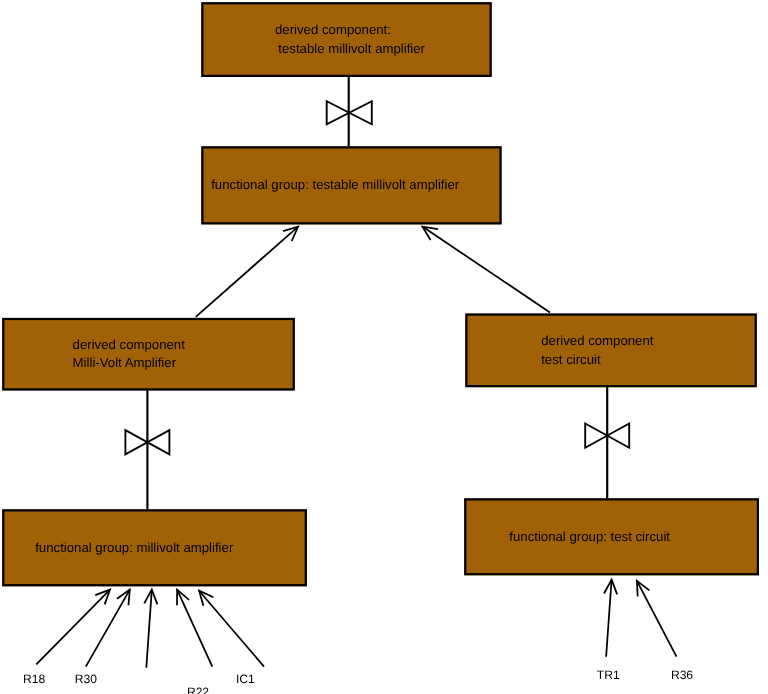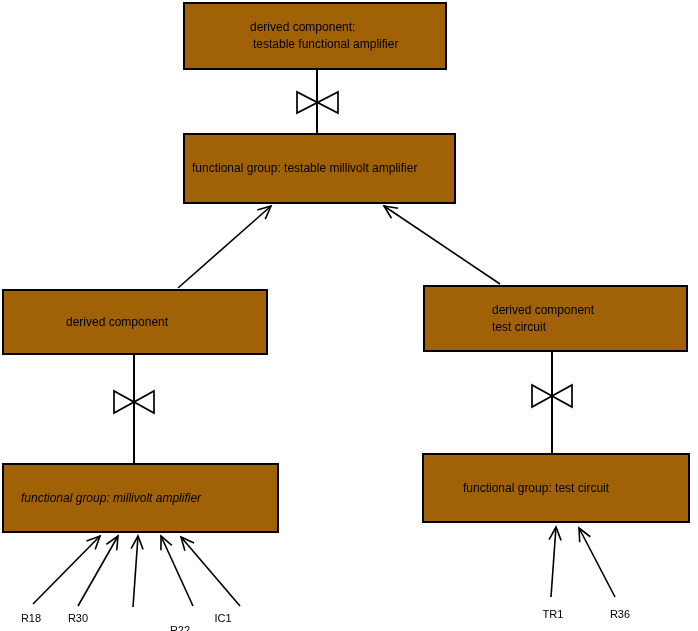--- a/index.html
+++ b/index.html
@@ -72,37 +72,38 @@
     <line x1="133" y1="607" x2="138" y2="536" stroke="#000000" stroke-width="1.6" marker-end="url(#ah)"></line>
     <line x1="193" y1="606" x2="161" y2="536" stroke="#000000" stroke-width="1.6" marker-end="url(#ah)"></line>
     <line x1="240" y1="606" x2="181" y2="537" stroke="#000000" stroke-width="1.6" marker-end="url(#ah)"></line>
 
     <line x1="551" y1="597" x2="556" y2="527" stroke="#000000" stroke-width="1.6" marker-end="url(#ah)"></line>
     <line x1="615" y1="597" x2="579" y2="528" stroke="#000000" stroke-width="1.6" marker-end="url(#ah)"></line>
   </svg>
 
   <div class="node" style="left:183px; top:2px; width:264px; height:68px; padding-left:65px;">
     <div>derived component:</div>
-    <div style="padding-left:3px;">testable functional amplifier</div>
+    <div style="padding-left:3px;">testable millivolt amplifier</div>
   </div>
 
   <div class="node" style="left:183px; top:133px; width:273px; height:71px; padding-left:7px;">
     <div>functional group: testable millivolt amplifier</div>
   </div>
 
   <div class="node" style="left:2px; top:289px; width:266px; height:66px; padding-left:62px;">
     <div>derived component</div>
+    <div>Milli-Volt Amplifier</div>
   </div>
 
   <div class="node" style="left:423px; top:285px; width:265px; height:67px; padding-left:67px;">
     <div>derived component</div>
     <div>test circuit</div>
   </div>
 
-  <div class="node" style="left:2px; top:463px; width:277px; height:70px; padding-left:17px;font-style:italic;">
+  <div class="node" style="left:2px; top:463px; width:277px; height:70px; padding-left:28px;">
     <div>functional group: millivolt amplifier</div>
   </div>
 
   <div class="node" style="left:422px; top:453px; width:268px; height:70px; padding-left:39px;">
     <div>functional group: test circuit</div>
   </div>
 
   <span class="comp-label" style="left:31px; top:611px;">R18</span>
   <span class="comp-label" style="left:78px; top:611px;">R30</span>
   <span class="comp-label" style="left:130px; top:647px;">R26</span>

